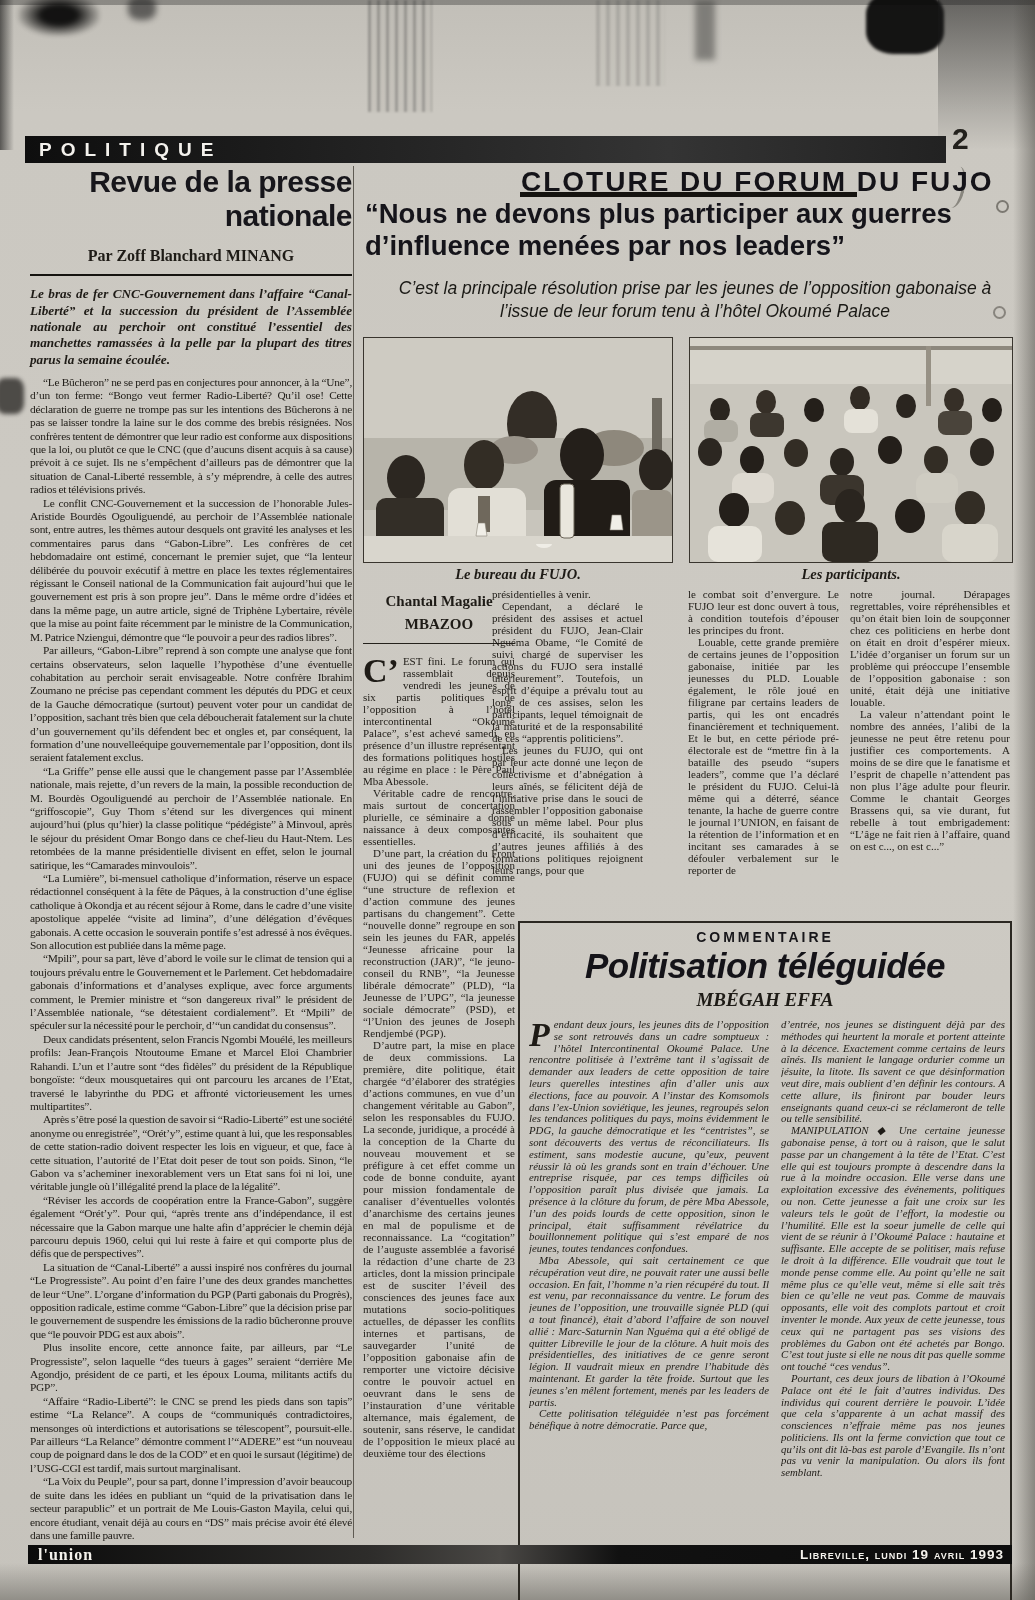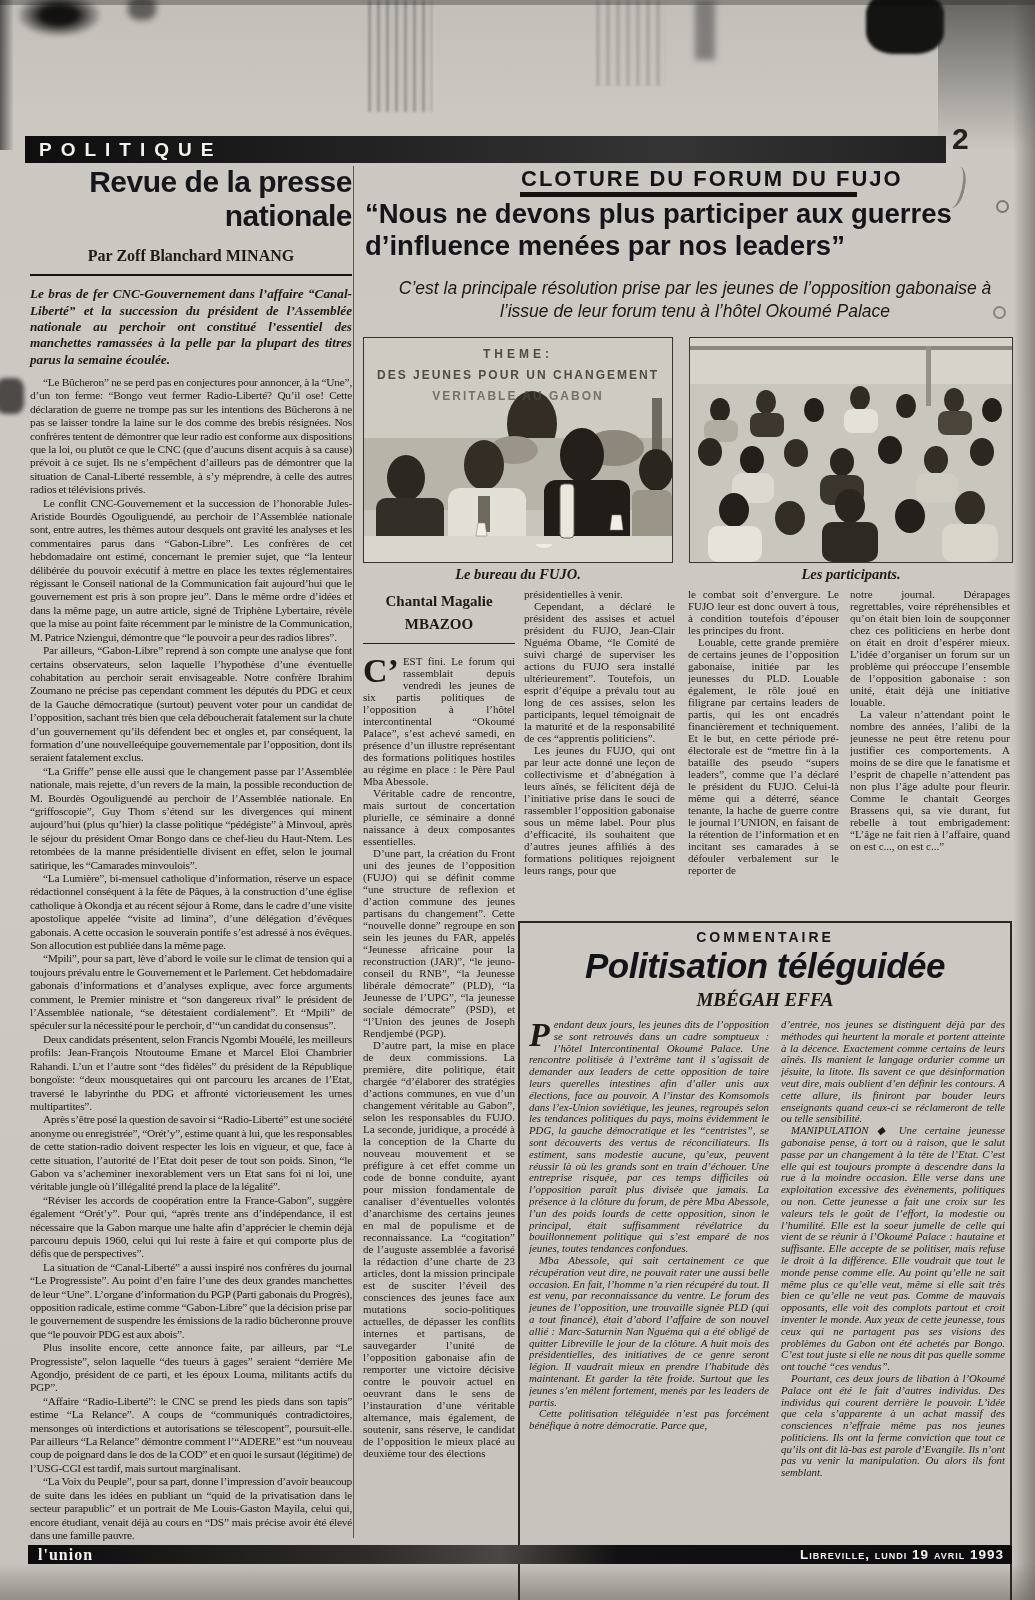--- a/index.html
+++ b/index.html
@@ -26,21 +26,21 @@
   .press .lead { margin:10px 0 0; font-weight:bold; font-style:italic; font-size:13.2px;
                  line-height:1.24; text-align:justify; }
   .left-body { margin-top:8px; height:1178px; overflow:hidden; font-size:11.4px; line-height:13.4px;
                letter-spacing:-0.25px; word-spacing:-0.5px; text-align:justify; hyphens:auto; }
   .left-body p { margin:0; text-indent:13px; }
 
   .vdiv { position:absolute; left:353px; top:166px; width:1px; height:1372px; background:#5e5a52; }
 
   
   .kicker { position:absolute; left:521px; top:166px; font-family:"Liberation Sans",sans-serif;
-            font-weight:bold; font-size:22px; letter-spacing:2px; color:#141318; }
+            font-weight:bold; font-size:28px; letter-spacing:2px; color:#141318; }
   .kicker-bar { position:absolute; left:520px; top:192px; width:337px; height:5px; background:#15130f; }
   .headline { position:absolute; left:365px; top:198px; width:650px; text-align:left;
               font-family:"Liberation Sans",sans-serif; font-weight:bold; font-size:27.5px;
               line-height:1.18; color:#15141a; }
   .standfirst { position:absolute; left:378px; top:277px; width:634px; text-align:center;
                 font-family:"Liberation Sans",sans-serif; font-style:italic; font-size:17.5px;
                 line-height:1.32; color:#1a1915; }
 
   
   .photo { position:absolute; top:337px; height:224px; border:1px solid #39352e; background:#c4c1b8; overflow:hidden; }
@@ -53,21 +53,21 @@
   .banner .b2 { font-size:12px; letter-spacing:2px; margin-top:7px; opacity:.7; }
   .caption { position:absolute; top:566px; text-align:center; font-weight:bold; font-style:italic; font-size:14.5px; }
   .cap1 { left:363px; width:310px; } .cap2 { left:689px; width:324px; }
 
   
   .acol { position:absolute; top:588px; font-size:11px; line-height:12px; text-align:justify;
           overflow:hidden; hyphens:auto; }
   .acol p { margin:0; text-indent:10px; }
   .acol p:first-of-type { text-indent:0; }
   .col1 { left:363px; width:152px; height:950px; }
-  .col2 { left:524px; width:151px; height:323px; }
+  .col2 { left:492px; width:151px; height:323px; }
   .col3 { left:688px; width:151px; height:348px; }
   .col4 { left:850px; width:160px; height:348px; }
   .abyline { font-size:15px; font-weight:bold; text-align:center; line-height:1.5; padding:2px 0 8px; }
   .arule { height:1px; background:#24211b; margin-bottom:11px; }
   .dropcap::first-letter { float:left; font-size:34px; line-height:27px; padding:2px 4px 0 0; font-weight:bold; }
 
   
   .comm { position:absolute; left:518px; top:921px; width:494px; height:728px; border:2px solid #2b2822; box-sizing:border-box; }
   .comm-label { margin-top:6px; text-align:center; font-family:"Liberation Sans",sans-serif;
                 font-weight:bold; font-size:14px; letter-spacing:3px; color:#17161a; }
@@ -178,25 +178,20 @@
       <ellipse cx="218" cy="117" rx="22" ry="27" fill="#241f1a"></ellipse>
       <rect x="180" y="142" width="86" height="68" rx="12" fill="#211c17"></rect>
       <ellipse cx="292" cy="132" rx="17" ry="21" fill="#2a251f"></ellipse>
       <rect x="268" y="152" width="40" height="58" rx="8" fill="#9b9589"></rect>
       <rect y="198" width="308" height="26" fill="#d9d6cd"></rect>
       <rect x="196" y="146" width="14" height="54" rx="4" fill="#e9e6dd" stroke="#6b6458" stroke-width="1"></rect>
       <path d="M112 198 l11 0 l-2 -13 l-7 0 z" fill="#f0eee7" stroke="#8a8478" stroke-width="0.6"></path>
       <path d="M246 192 l13 0 l-2 -15 l-9 0 z" fill="#f0eee7" stroke="#8a8478" stroke-width="0.6"></path>
       <path d="M172 206 a8 4 0 0 0 16 0 z" fill="#efede6"></path>
     </svg>
-    <div class="banner">
-      <div class="b0">THEME:</div>
-      <div class="b1">DES JEUNES POUR UN CHANGEMENT</div>
-      <div class="b2">VERITABLE AU GABON</div>
-    </div>
   </div>
   <div class="photo photo2">
     <svg viewBox="0 0 322 224" preserveAspectRatio="none">
       <rect width="322" height="224" fill="#c9c6bd"></rect>
       <rect width="322" height="46" fill="#d6d3ca"></rect>
       <rect y="8" width="322" height="4" fill="#8d887d"></rect>
       <rect x="236" y="8" width="5" height="60" fill="#979185"></rect>
       <ellipse cx="30" cy="72" rx="10" ry="12" fill="#2a251f"></ellipse>
       <ellipse cx="76" cy="64" rx="10" ry="12" fill="#362f27"></ellipse>
       <ellipse cx="124" cy="72" rx="10" ry="12" fill="#241f1a"></ellipse>

